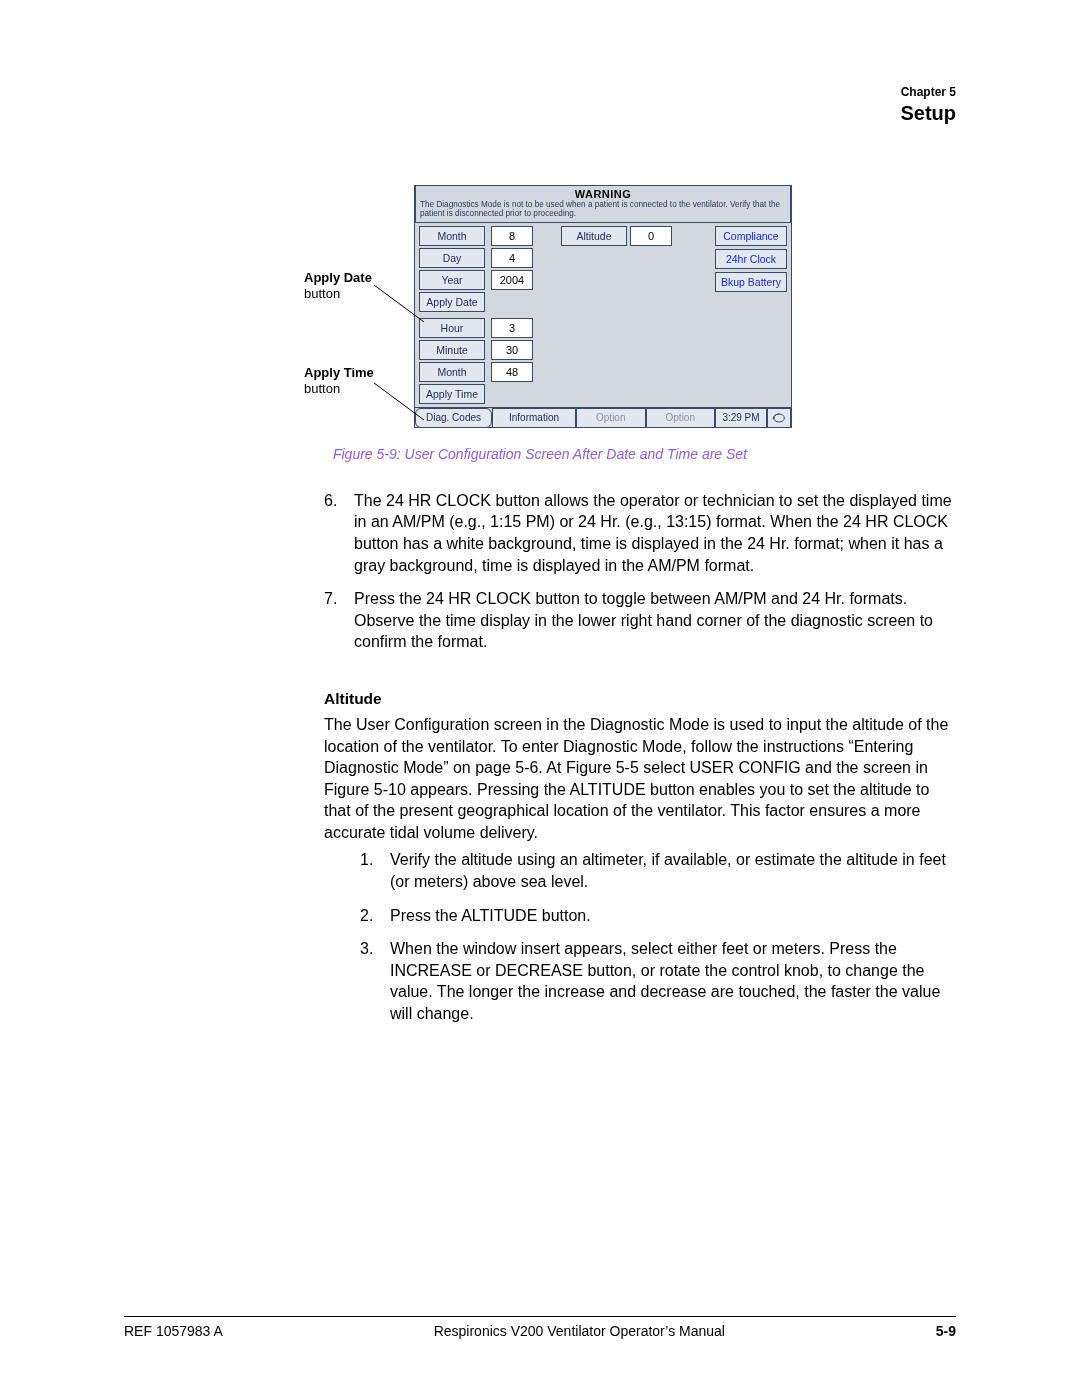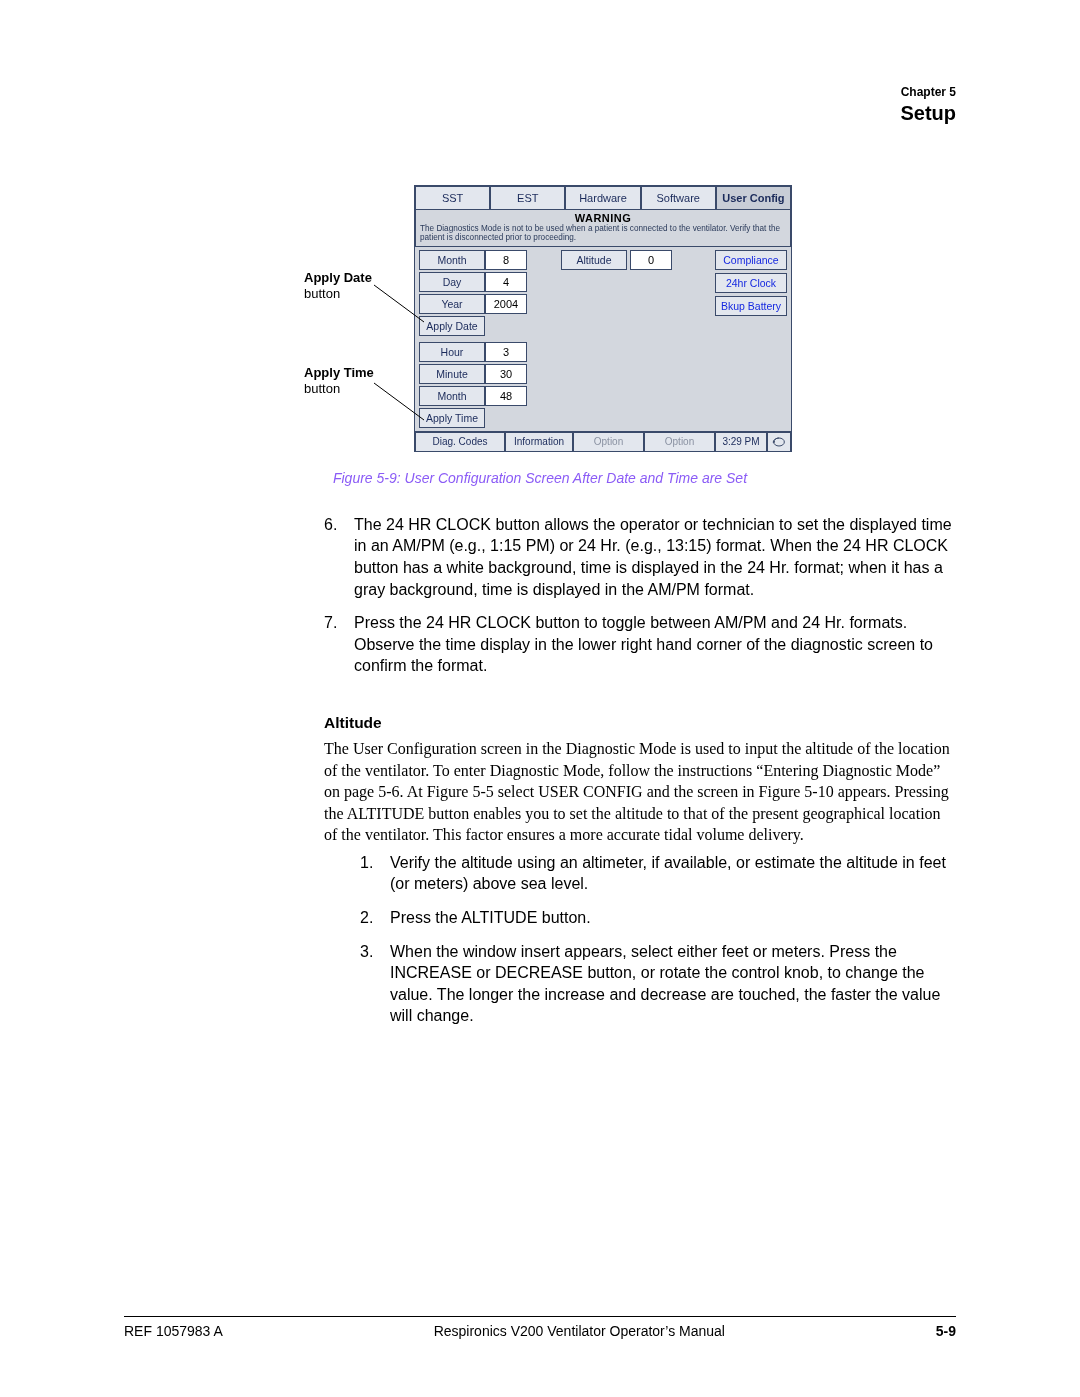--- a/index.html
+++ b/index.html
@@ -107,21 +107,21 @@
     flex: 1;
     padding: 3px 4px;
   }
   .form-right {
     width: 80px;
     padding: 3px 4px;
   }
   .field-row {
     display: flex;
     align-items: center;
-    gap: 0;
+    gap: 6px;
     margin-bottom: 2px;
   }
   .ui-btn {
     border: 1px solid #3a4a6a;
     background: #e3e7ee;
     color: #1a2a5a;
     height: 20px;
     line-height: 18px;
     text-align: center;
     font-size: 10.5px;
@@ -159,22 +159,22 @@
   .bottom-btn {
     border: 1px solid #3a4a6a;
     background: #e3e7ee;
     height: 20px;
     line-height: 18px;
     text-align: center;
     font-size: 10px;
     color: #1a2a5a;
   }
   .bottom-btn.disabled { color: #8a92a2; }
-  .bottom-btn.diag { width: 90px; }
-  .bottom-btn.info { width: 68px; }
+  .bottom-btn.diag { width: 77px; border-radius: 6px; }
+  .bottom-btn.info { width: 84px; }
   .bottom-btn.opt { flex: 1; }
   .bottom-btn.time { width: 52px; }
   .bottom-btn.knob {
     width: 24px;
     display: flex;
     align-items: center;
     justify-content: center;
   }
   .knob-svg { width: 16px; height: 14px; }
 
@@ -203,21 +203,20 @@
 
   .section-heading {
     font-weight: bold;
     font-size: 15.5px;
     margin-top: 36px;
     margin-bottom: 4px;
   }
   .para {
     font-size: 16px;
     margin-bottom: 6px;
-    font-family: Liberation Serif, serif;
   }
 
   .footer {
     position: absolute;
     bottom: 58px;
     left: 124px;
     right: 124px;
     border-top: 1px solid #000;
     padding-top: 6px;
     display: flex;
@@ -251,27 +250,20 @@
       </div>
       <svg class="line-svg" style="top:92px;left:70px;" width="52" height="50">
         <line x1="0" y1="8" x2="50" y2="45" stroke="#000" stroke-width="1"></line>
       </svg>
       <svg class="line-svg" style="top:190px;left:70px;" width="52" height="50">
         <line x1="0" y1="8" x2="50" y2="45" stroke="#000" stroke-width="1"></line>
       </svg>
     </div>
 
     <div class="screen">
-      <div class="tabs-row">
-        <div class="tab">SST</div>
-        <div class="tab">EST</div>
-        <div class="tab">Hardware</div>
-        <div class="tab">Software</div>
-        <div class="tab active">User Config</div>
-      </div>
       <div class="warning-strip">
         <div class="w-title">WARNING</div>
         <div class="w-text">The Diagnostics Mode is not to be used when a patient is connected to the ventilator. Verify that the patient is disconnected prior to proceeding.</div>
       </div>
 
       <div class="form-area">
         <div class="form-left">
           <div class="field-row">
             <div class="ui-btn w-lbl">Month</div>
             <div class="val-box">8</div>

